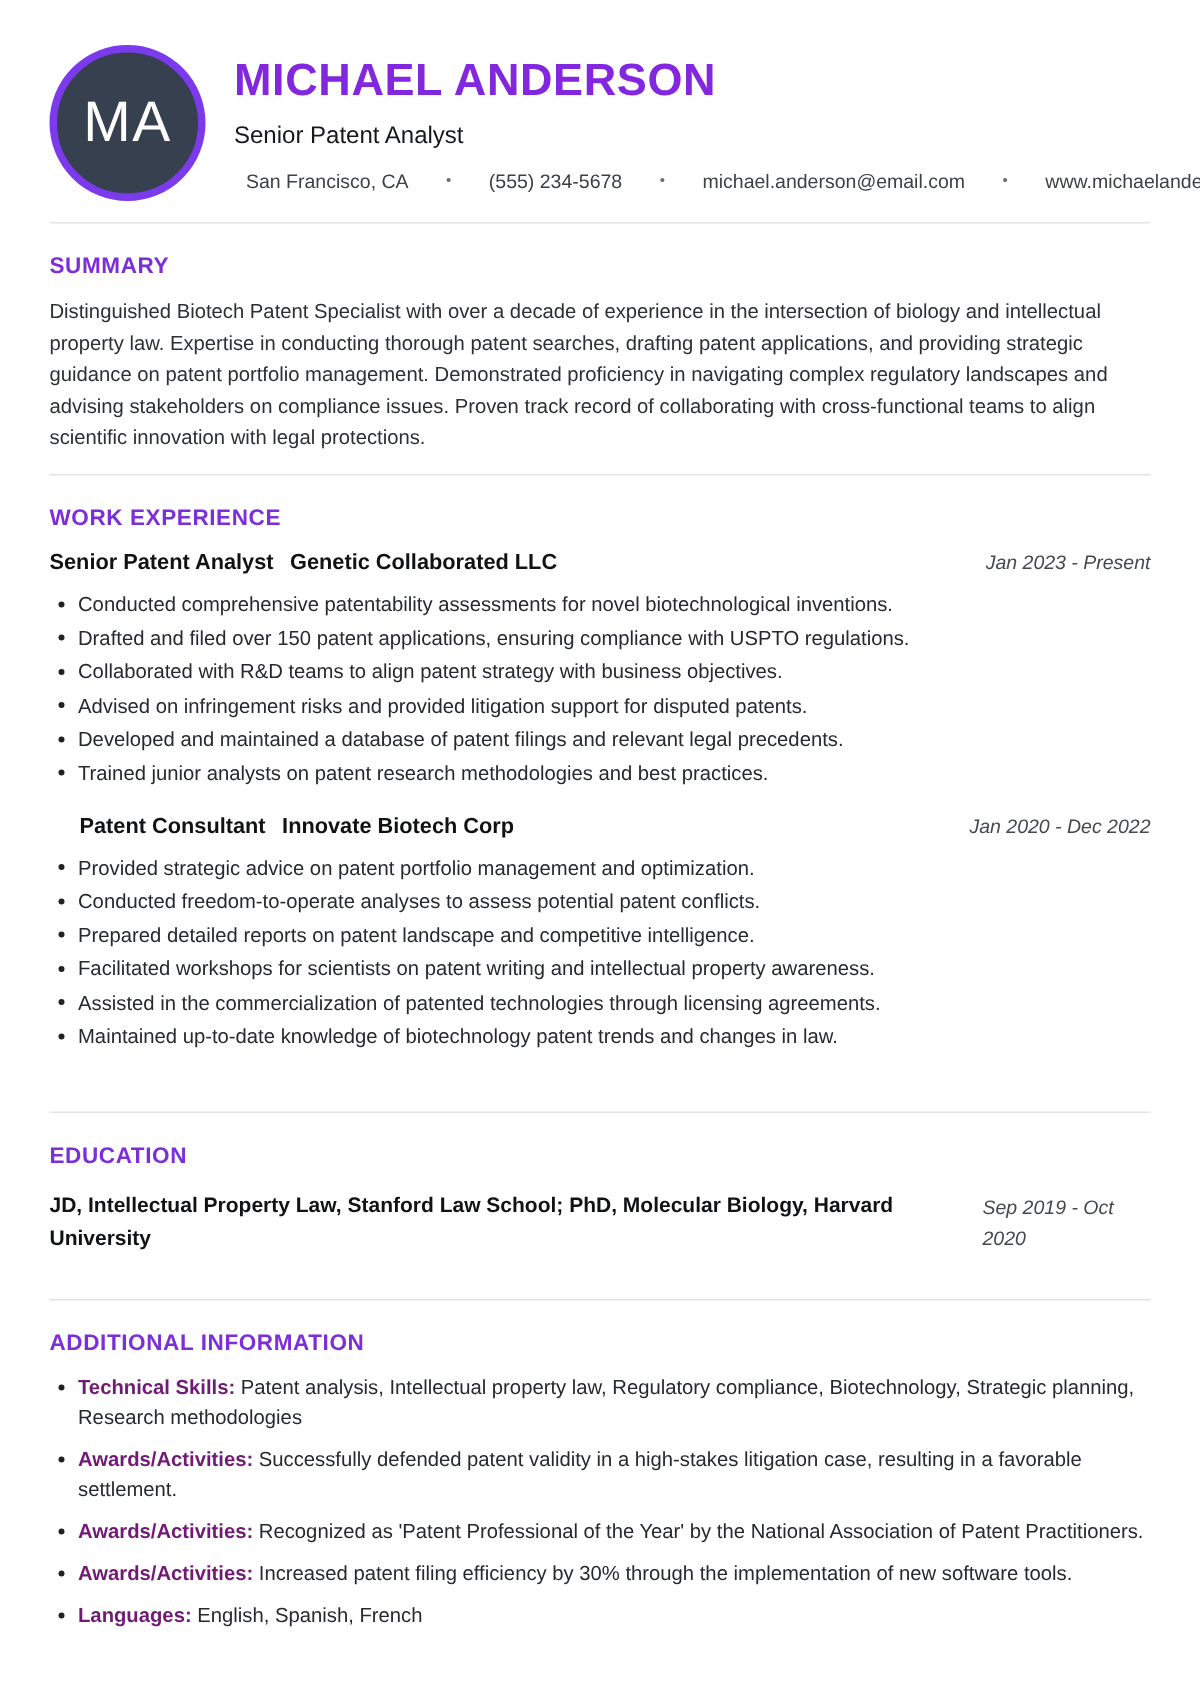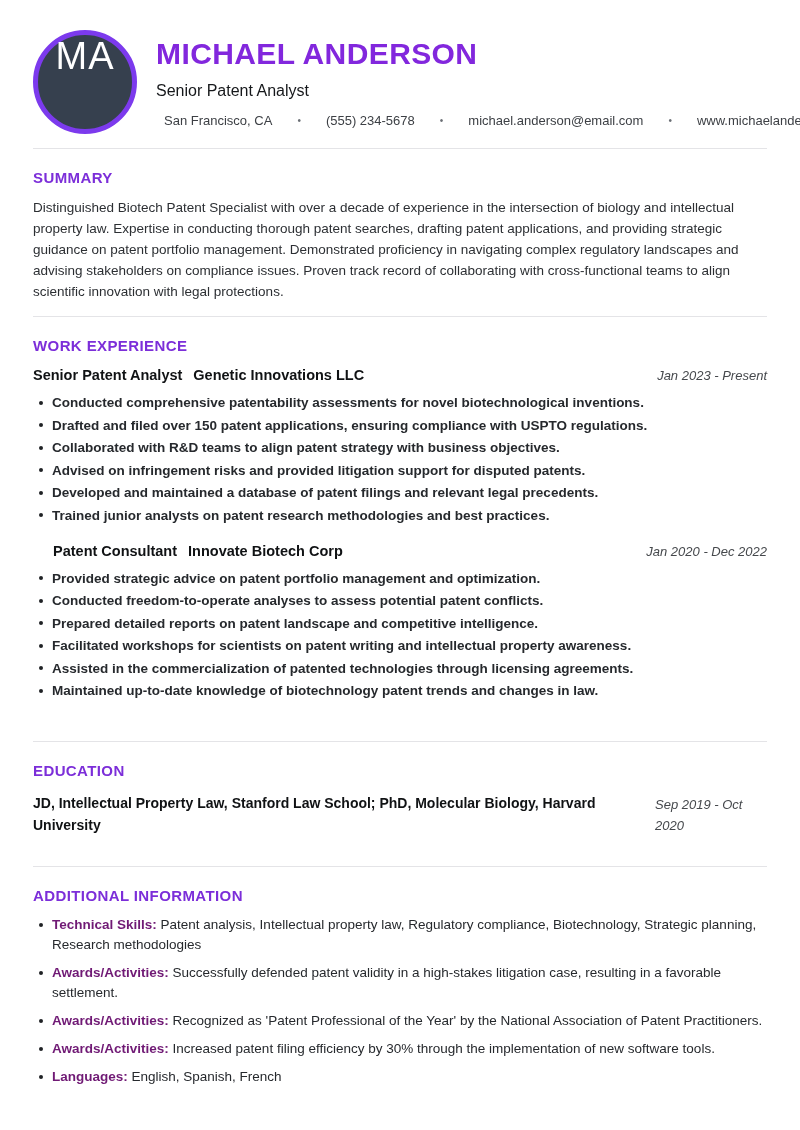--- a/index.html
+++ b/index.html
@@ -10,21 +10,21 @@
     font-family: "Liberation Sans", sans-serif;
     color: #26292d;
   }
   .page { width: 800px; min-height: 1130px; padding: 30px 33px 40px; background: #fff; }
 
   
   .header { display: flex; align-items: flex-start; gap: 19px; }
   .avatar {
     width: 104px; height: 104px; border-radius: 50%;
     background: #36404e; border: 5px solid #7c3aed;
-    display: flex; align-items: flex-start; justify-content: center;
+    display: flex; align-items: center; justify-content: center;
     flex-shrink: 0;
   }
   .avatar .initials {
     color: #ffffff; font-size: 38px; font-weight: 500; letter-spacing: 1px;
   }
   .header-text { padding-top: 7px; }
   .name {
     font-size: 30px; font-weight: 700; color: #8227dd; letter-spacing: 0.4px;
   }
   .candidate-title { font-size: 16px; color: #16181b; margin-top: 11px; font-weight: 400; }
@@ -58,21 +58,20 @@
   .job-head.second { margin-top: 17px; margin-left: 20px; }
   .job-left { font-size: 14.5px; font-weight: 700; color: #101214; }
   .job-left .company { margin-left: 11px; }
   .dates { font-style: italic; font-size: 13px; color: #45484c; white-space: nowrap; font-weight: 400; }
 
   ul.bullets { list-style: none; margin-top: 9px; }
   ul.bullets li {
     position: relative; padding-left: 19px;
     font-size: 13.5px; line-height: 21px; color: #26292d;
     margin-bottom: 1.5px;
-    font-weight: bold;
   }
   ul.bullets li::before {
     content: ""; position: absolute; left: 6px; top: 8.5px;
     width: 4px; height: 4px; border-radius: 50%; background: #1f2225;
   }
 
   
   .edu-row { display: flex; justify-content: space-between; gap: 20px; margin-top: 13px; }
   .degree {
     font-size: 14px; font-weight: 700; color: #101214; line-height: 22px;
@@ -127,21 +126,21 @@
     <p class="summary-text">Distinguished Biotech Patent Specialist with over a decade of experience in the intersection of biology and intellectual property law. Expertise in conducting thorough patent searches, drafting patent applications, and providing strategic guidance on patent portfolio management. Demonstrated proficiency in navigating complex regulatory landscapes and advising stakeholders on compliance issues. Proven track record of collaborating with cross-functional teams to align scientific innovation with legal protections.</p>
   </section>
 
   <hr class="divider">
 
   <section>
     <h2 class="section-heading">WORK EXPERIENCE</h2>
 
     <div class="job-head">
       <div class="job-left">
-        <span>Senior Patent Analyst</span><span class="company">Genetic Innovations LLC</span>
+        <span>Senior Patent Analyst</span><span class="company">Genetic Collaborated LLC</span>
       </div>
       <span class="dates">Jan 2023 - Present</span>
     </div>
     <ul class="bullets">
       <li>Conducted comprehensive patentability assessments for novel biotechnological inventions.</li>
       <li>Drafted and filed over 150 patent applications, ensuring compliance with USPTO regulations.</li>
       <li>Collaborated with R&amp;D teams to align patent strategy with business objectives.</li>
       <li>Advised on infringement risks and provided litigation support for disputed patents.</li>
       <li>Developed and maintained a database of patent filings and relevant legal precedents.</li>
       <li>Trained junior analysts on patent research methodologies and best practices.</li>

